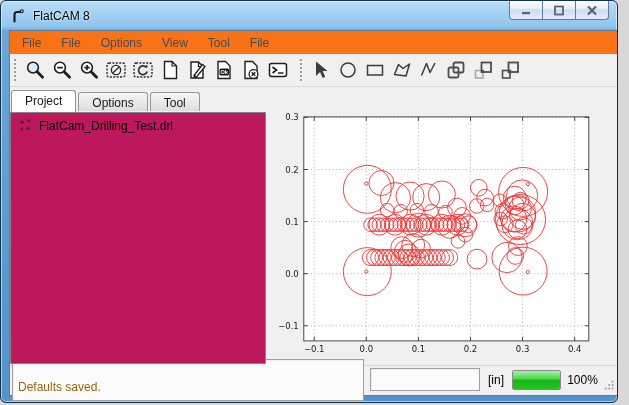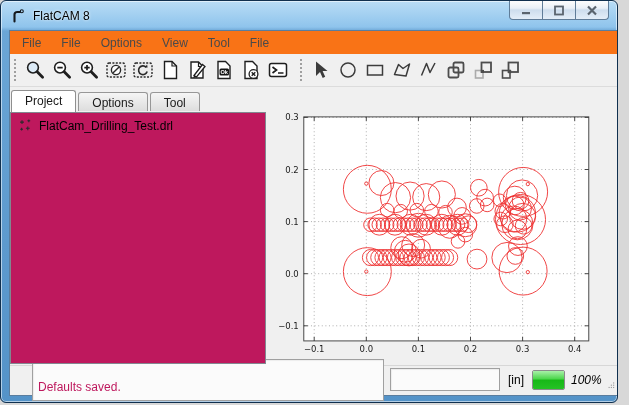--- a/index.html
+++ b/index.html
@@ -25,26 +25,26 @@
   .tabrow{height:24px;display:flex;align-items:flex-end;padding-left:1px;position:relative;z-index:3;}
   .tab{font-size:12px;color:#1a1a1a;background:linear-gradient(#f5f5f5,#dddddd);border:1px solid #979797;
     border-bottom:none;border-radius:3px 3px 0 0;padding:3px 13px;margin-right:2px;height:19px;}
   .tab.active{background:#fff;height:22px;margin-bottom:-1px;border-color:#8f8f8f;}
   .treepanel{position:absolute;left:0px;top:81px;width:256px;height:252px;background:#be185d;border:1px solid #828790;z-index:2;}
   .treeitem{display:flex;align-items:center;gap:6px;padding:5px 2px 0 7px;font-size:12px;color:#000;}
   .plotpanel{position:absolute;left:260px;top:80px;width:353px;height:255px;background:#f0f0f0;}
   .statusbar{position:absolute;left:0;right:0;bottom:0;height:30px;background:#f0f0f0;border-top:1px solid #d7d7d7;
     display:flex;align-items:center;padding:1px 3px 3px 2px;gap:6px;}
   .sbox{height:23px;border:1px solid #a0a0a0;background:#fbfbfb;box-shadow:inset 1px 1px 1px rgba(0,0,0,.06);}
-  .sbox.msg{flex:0 0 352px;font-size:12px;color:#be185d;padding:20px 5px;overflow:hidden;white-space:nowrap;margin-left:20px;}
+  .sbox.msg{flex:0 0 352px;font-size:12px;color:#a16207;padding:20px 5px;overflow:hidden;white-space:nowrap;}
   .sbox.aux{flex:0 0 110px;}
   .units{font-size:12px;color:#000;margin:0 2px;}
   .progress{width:57px;height:20px;border:1px solid #8a8a8a;border-radius:2px;overflow:hidden;background:#eee;}
   .progress .fill{height:100%;background:linear-gradient(180deg,#a8f0a8 0%,#49d549 45%,#17b817 50%,#24c224 100%);}
-  .pct{font-size:12px;color:#000;font-style:italic;}
+  .pct{font-size:12px;color:#000;}
   .rgrip{margin-left:auto;margin-right:1px;align-self:flex-end;}
   svg{display:block;}
 </style>
 </head>
 <body>
 
 <div class="window">
   <div class="titlebar">
     <svg width="16" height="16" viewBox="0 0 16 16">
       <path d="M4.5,13.5 V6.5 Q4.5,4 7.5,4 L10,4" fill="none" stroke="#14191e" stroke-width="2.1" stroke-linecap="round"></path>

